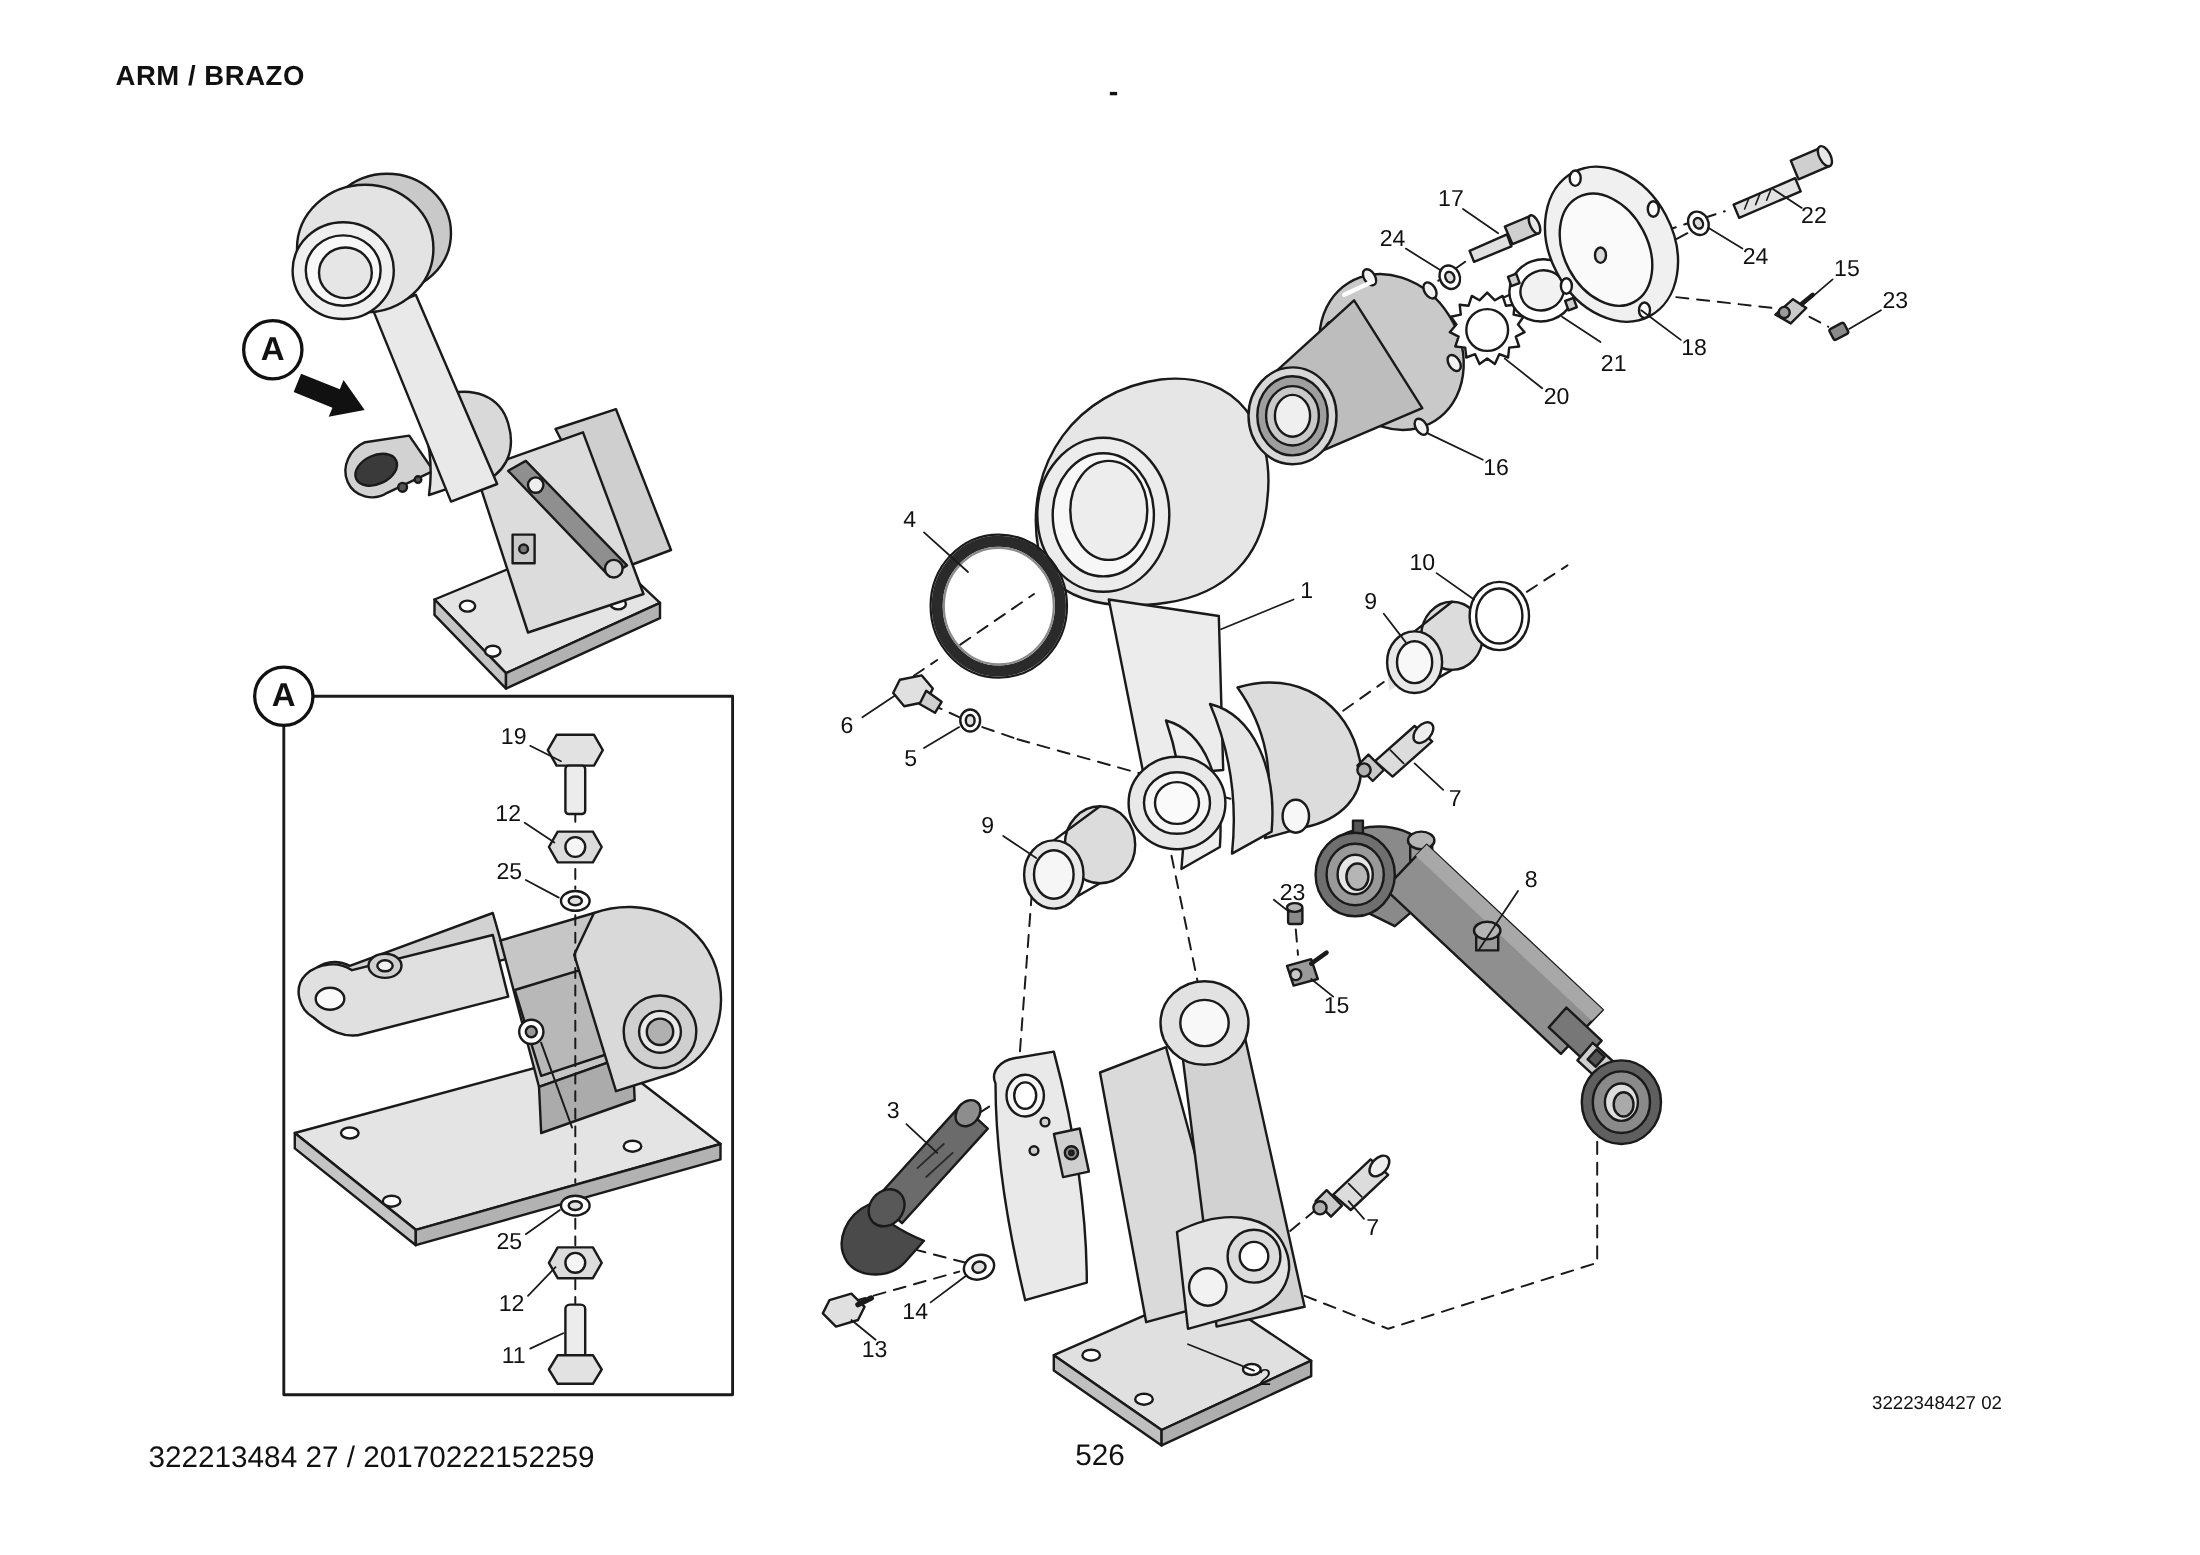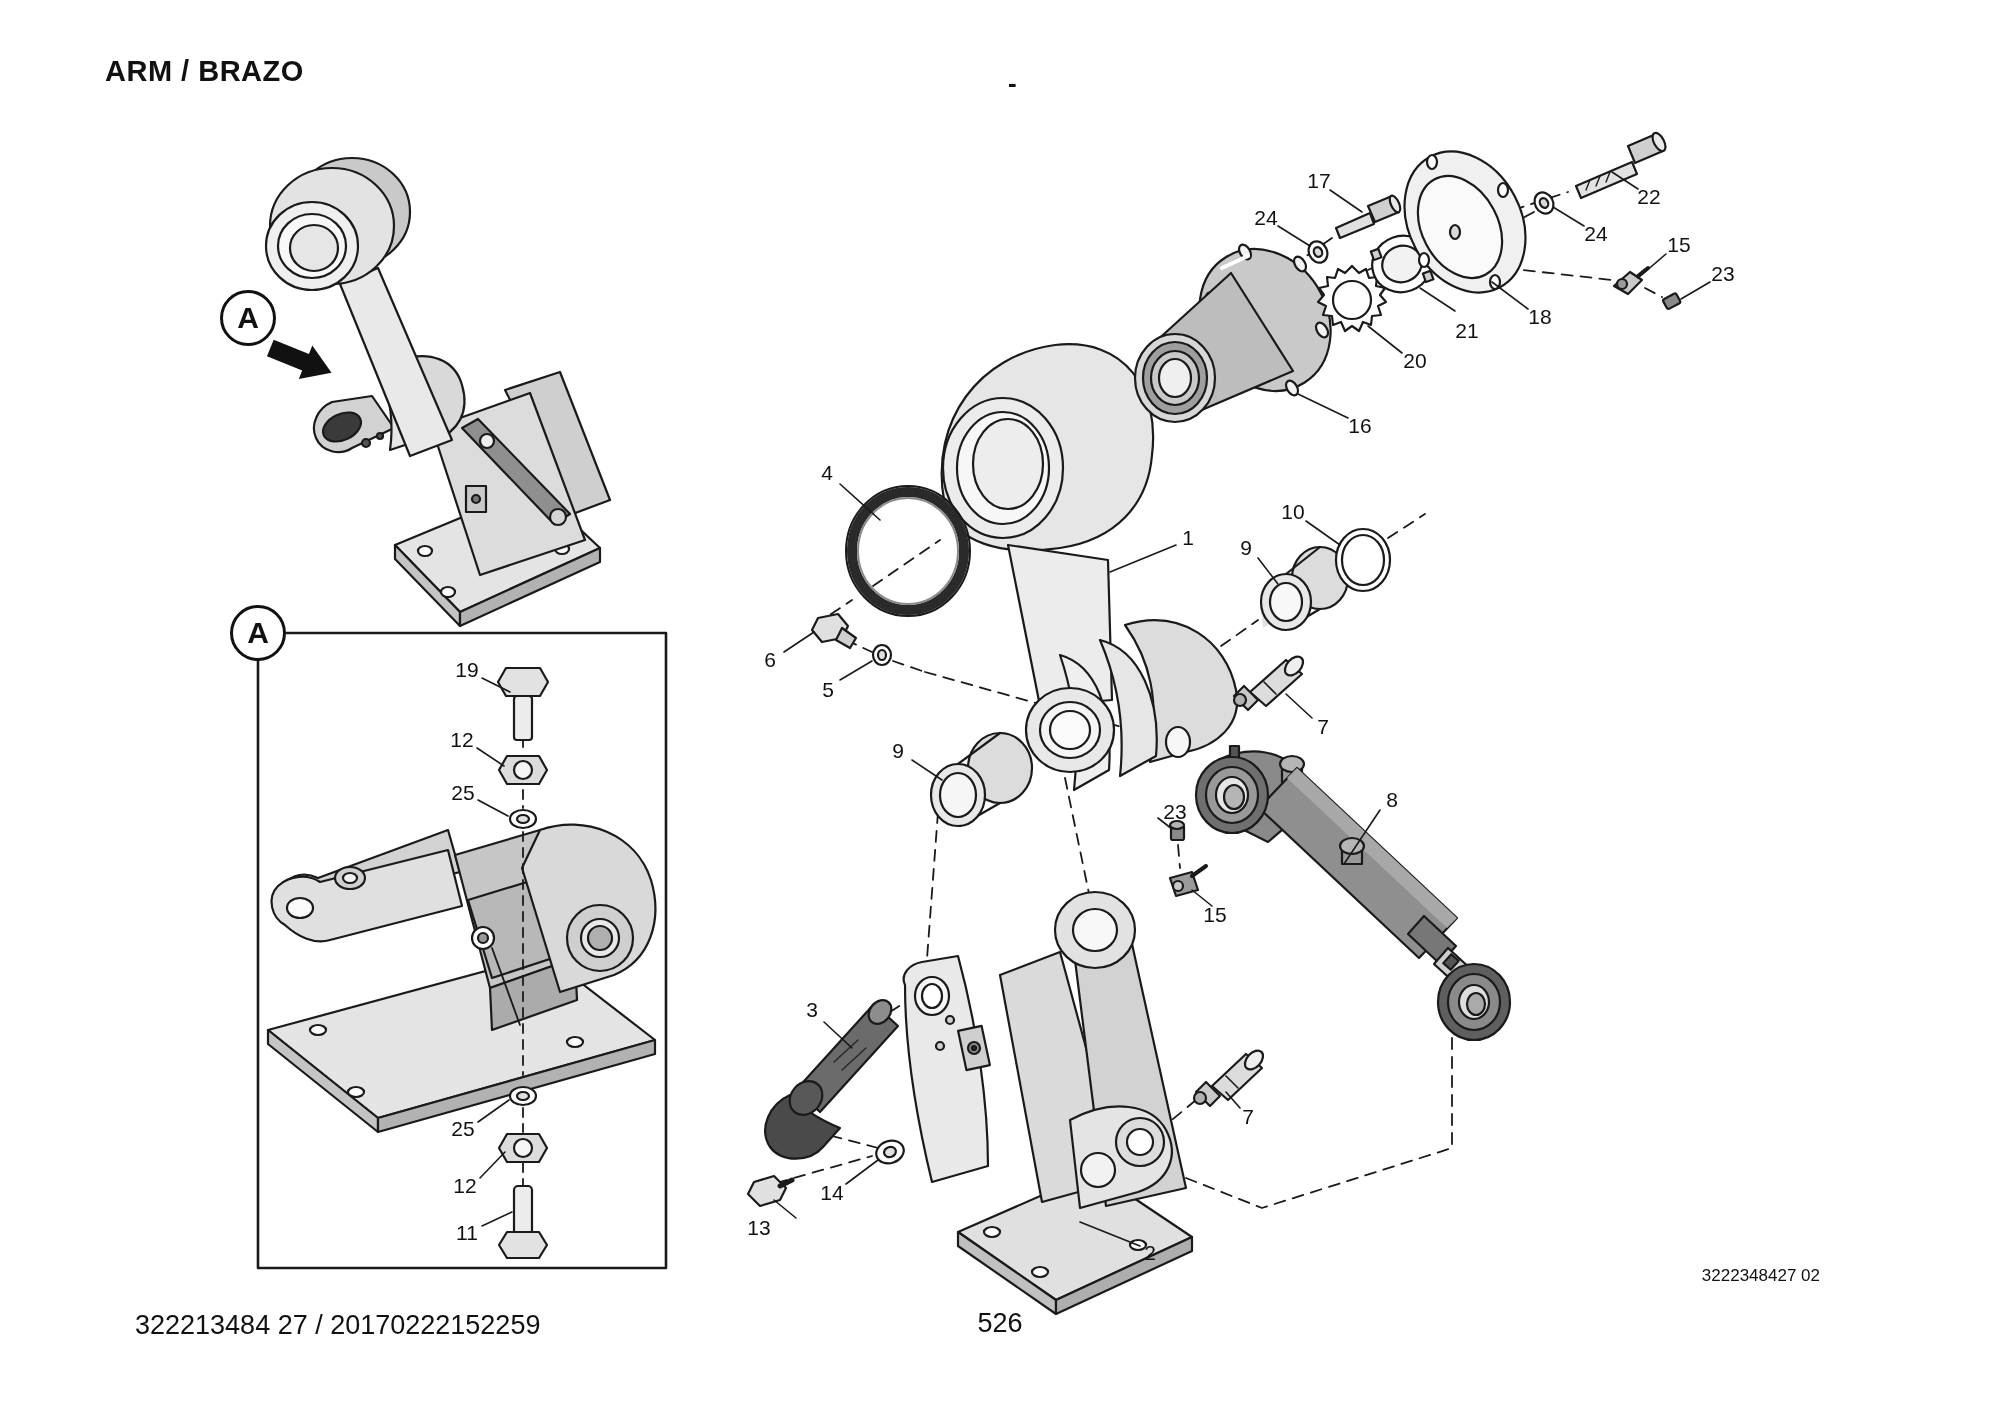--- a/index.html
+++ b/index.html
@@ -1,21 +1,21 @@
 <!DOCTYPE html>
 <html><head>
 <meta charset="utf-8">
 <style>
   html,body{margin:0;padding:0;background:#ffffff;}
   body{width:2000px;height:1414px;position:relative;overflow:hidden;
        font-family:"Liberation Sans", sans-serif;color:#111;}
   #page{position:absolute;inset:0;background:#fff;}
   #art{position:absolute;left:0;top:0;width:2000px;height:1414px;}
   .txt{position:absolute;white-space:nowrap;}
-  #title{left:105px;top:55px;font-size:29px;font-weight:700;letter-spacing:.5px;}
+  #title{left:105px;top:55px;font-size:25px;font-weight:700;letter-spacing:.5px;}
   #headmark{left:1008px;top:68px;font-size:26px;font-weight:700;}
   #pagenum{left:950px;top:1308px;width:100px;text-align:center;font-size:27px;}
   #docref{left:135px;top:1310px;font-size:27px;color:#111;}
   #fignum{left:1620px;top:1266px;width:200px;text-align:right;font-size:17px;}
   #watermark{left:40px;top:1312px;font-size:58px;font-weight:700;letter-spacing:-1px;color:#161616;}
   .callout{position:absolute;transform:translate(-50%,-50%);font-size:21px;color:#111;}
   .marker{position:absolute;transform:translate(-50%,-50%);width:50px;height:50px;border:3px solid #111;
           border-radius:50%;background:#fff;display:flex;align-items:center;justify-content:center;
           font-size:30px;font-weight:700;}
 </style>
@@ -443,21 +443,21 @@
       <div class="callout" style="left: 770px; top: 660px;">6</div>
       <div class="callout" style="left: 1323px; top: 727px;">7</div>
       <div class="callout" style="left: 1248px; top: 1117px;">7</div>
       <div class="callout" style="left: 1392px; top: 800px;">8</div>
       <div class="callout" style="left: 1246px; top: 548px;">9</div>
       <div class="callout" style="left: 898px; top: 751px;">9</div>
       <div class="callout" style="left: 1293px; top: 512px;">10</div>
       <div class="callout" style="left: 467px; top: 1233px;">11</div>
       <div class="callout" style="left: 462px; top: 740px;">12</div>
       <div class="callout" style="left: 465px; top: 1186px;">12</div>
-      <div class="callout" style="left: 759px; top: 1228px;">13</div>
+      <div class="callout" style="left: 795px; top: 1228px;">13</div>
       <div class="callout" style="left: 832px; top: 1193px;">14</div>
       <div class="callout" style="left: 1679px; top: 245px;">15</div>
       <div class="callout" style="left: 1215px; top: 915px;">15</div>
       <div class="callout" style="left: 1360px; top: 426px;">16</div>
       <div class="callout" style="left: 1319px; top: 181px;">17</div>
       <div class="callout" style="left: 1540px; top: 317px;">18</div>
       <div class="callout" style="left: 467px; top: 670px;">19</div>
       <div class="callout" style="left: 1415px; top: 361px;">20</div>
       <div class="callout" style="left: 1467px; top: 319px; margin-top: 12px;">21</div>
       <div class="callout" style="left: 1649px; top: 197px;">22</div>

